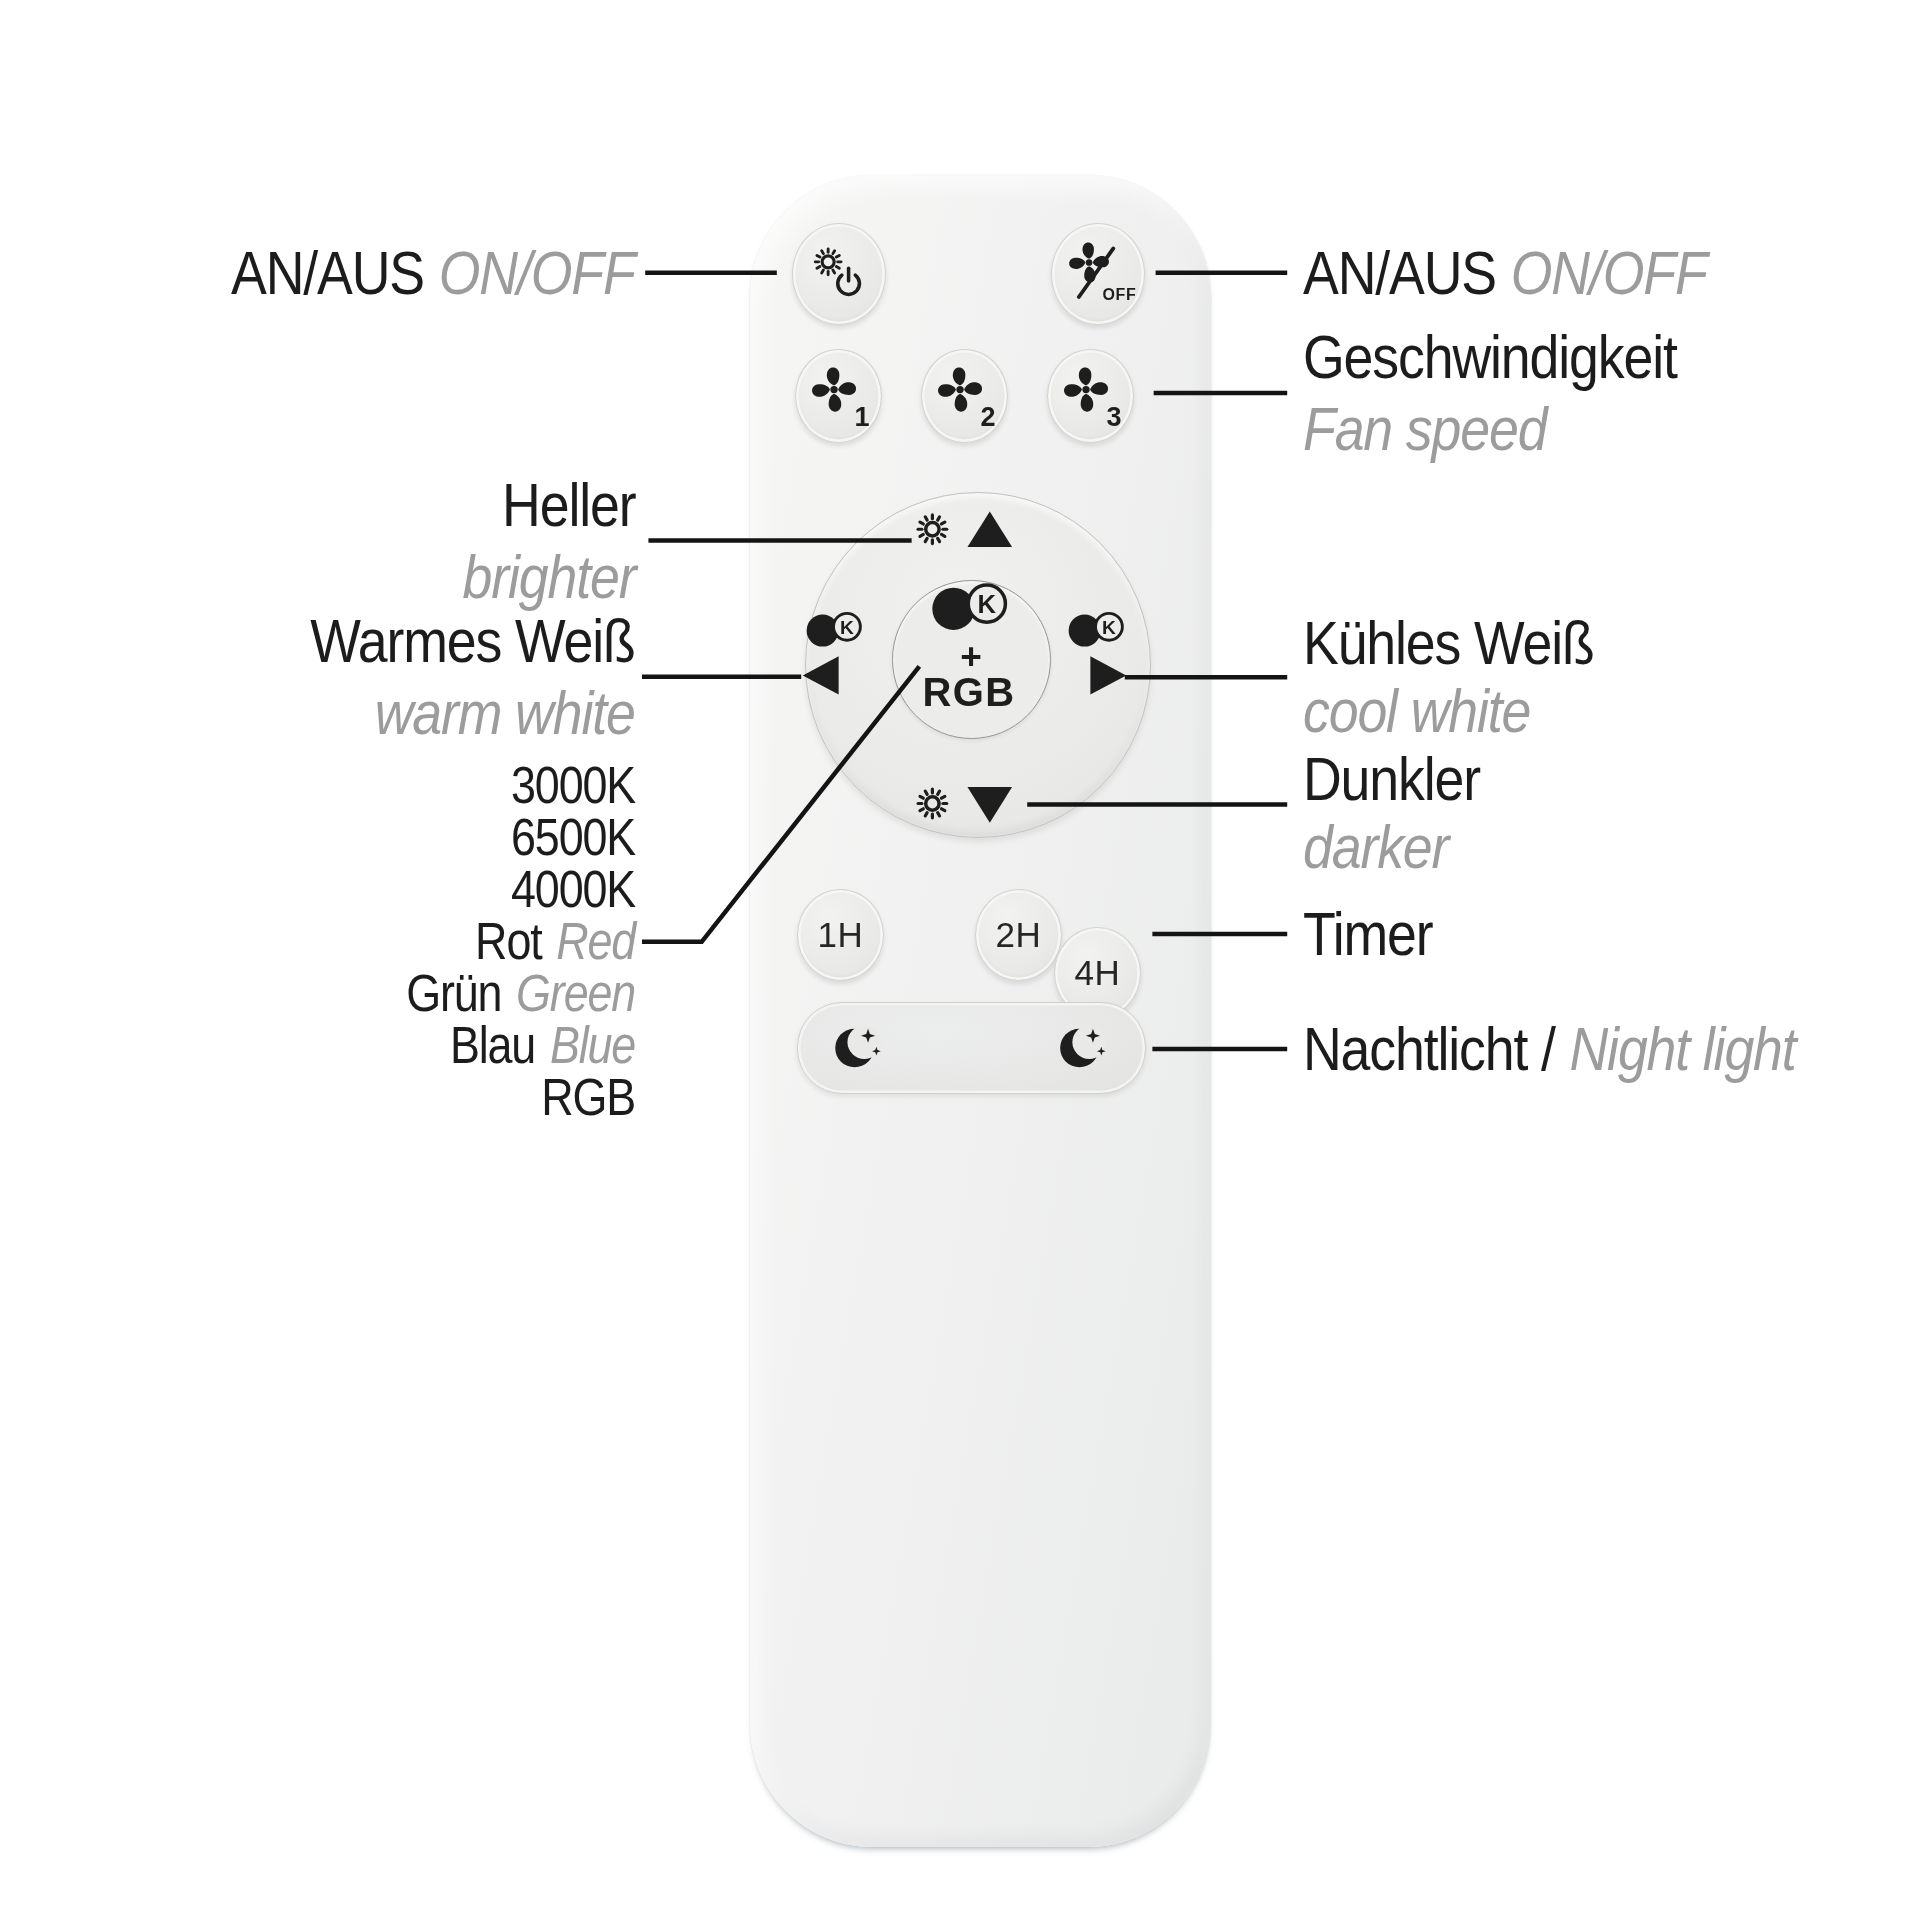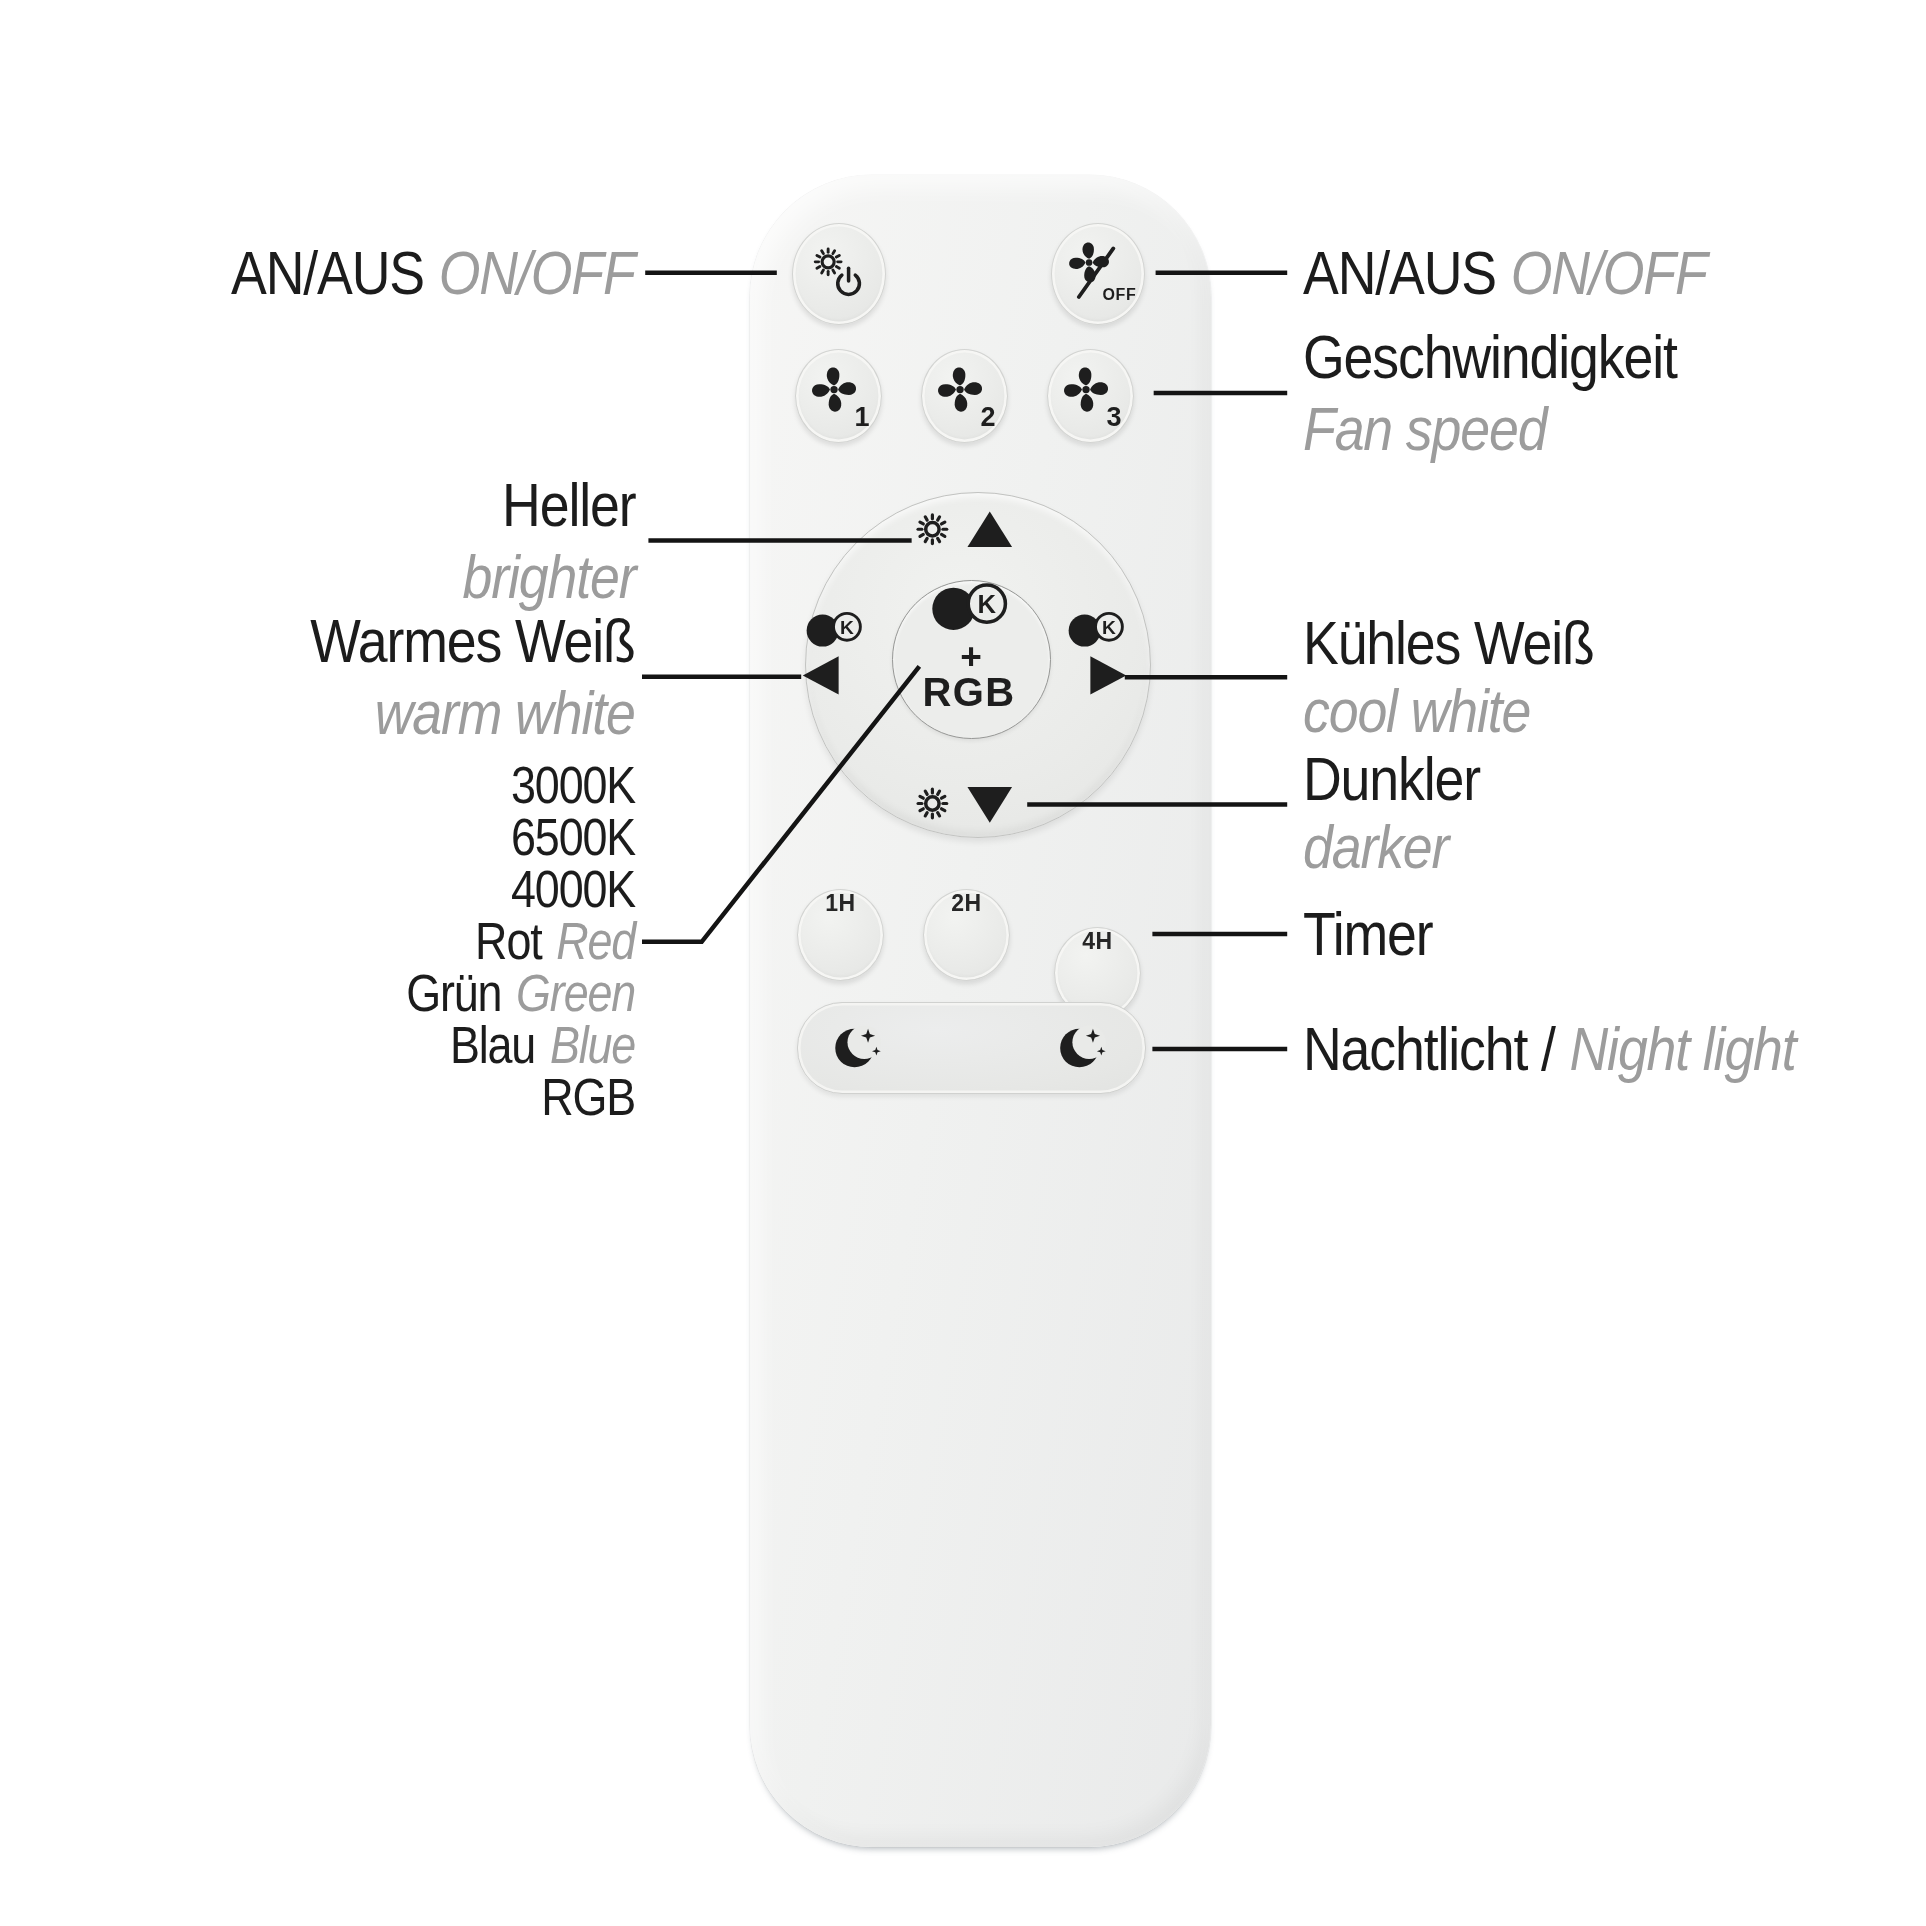--- a/index.html
+++ b/index.html
@@ -17,22 +17,22 @@
 
   
   .btn{position:absolute;border-radius:50%;
        background:radial-gradient(circle at 36% 30%,#f2f3f1 0%,#eaebe9 55%,#e3e4e2 100%);
        border:1.3px solid #d3d4d2;
        box-shadow:inset 0 0 0 2.6px #f6f6f4,
                   inset 0 -2.6px 5.1px rgba(0,0,0,0.05),
                   0 3.2px 5.8px rgba(0,0,0,0.10);}
   .btn svg{position:absolute;left:0;top:0;width:100%;height:100%;}
   .btn .sub{position:absolute;font-weight:600;color:#1e1e1e;}
-  .timerbtn{display:flex;align-items:flex-start;justify-content:center;
-            font-size:23px;font-weight:700;color:#262626;letter-spacing:0.6px;}
+  .timerbtn{display:flex;align-items:center;justify-content:center;
+            font-size:35px;font-weight:400;color:#262626;letter-spacing:0.6px;}
 
   
   .pad{position:absolute;left:805px;top:492px;width:344px;height:344px;border-radius:50%;
        background:radial-gradient(circle at 44% 34%,#f1f2f0 0%,#eaebe9 60%,#e4e5e3 100%);
        border:1.3px solid #c2c3c1;
        box-shadow:inset 0 3.9px 7.7px rgba(255,255,255,0.7),
                   inset 0 -5.1px 9px rgba(0,0,0,0.05),
                   0 3.9px 6.4px rgba(0,0,0,0.08);}
   .padinner{position:absolute;left:892px;top:580px;width:157px;height:157px;border-radius:50%;
             background:#ecedeb;border:1.9px solid #97989;border:1.9px solid #979896;
@@ -183,21 +183,21 @@
       <circle cx="112" cy="40" r="29" fill="#ecedeb" stroke="#1e1e1e" stroke-width="5.5"></circle>
       <text x="112" y="41" text-anchor="middle" dominant-baseline="central" font-size="40" font-weight="bold" fill="#1e1e1e">K</text>
     </svg>
   </div>
   <div class="padtext" style="left:939px;top:636px;width:64px;font-size:37px;font-weight:600;">+</div>
   <div class="padtext" style="left:905px;top:670px;width:128px;font-size:40px;font-weight:600;letter-spacing:1.3px;">RGB</div>
 
   <div class="btn timerbtn" style="left:797px;top:889px;width:85px;height:90px;">
     <span>1H</span>
   </div>
-  <div class="btn timerbtn" style="left:923px;top:889px;width:85px;height:90px;">
+  <div class="btn timerbtn" style="left:975px;top:889px;width:85px;height:90px;">
     <span>2H</span>
   </div>
   <div class="btn timerbtn" style="left:1054px;top:927px;width:85px;height:90px;">
     <span>4H</span>
   </div>
 
   <div class="pill">
     <svg viewBox="0 0 540 140" style="position:absolute;left:0;top:0;width:100%;height:100%;">
       <use href="#sym-moonstars" transform="translate(88,70)"></use>
       <use href="#sym-moonstars" transform="translate(438,70)"></use>

